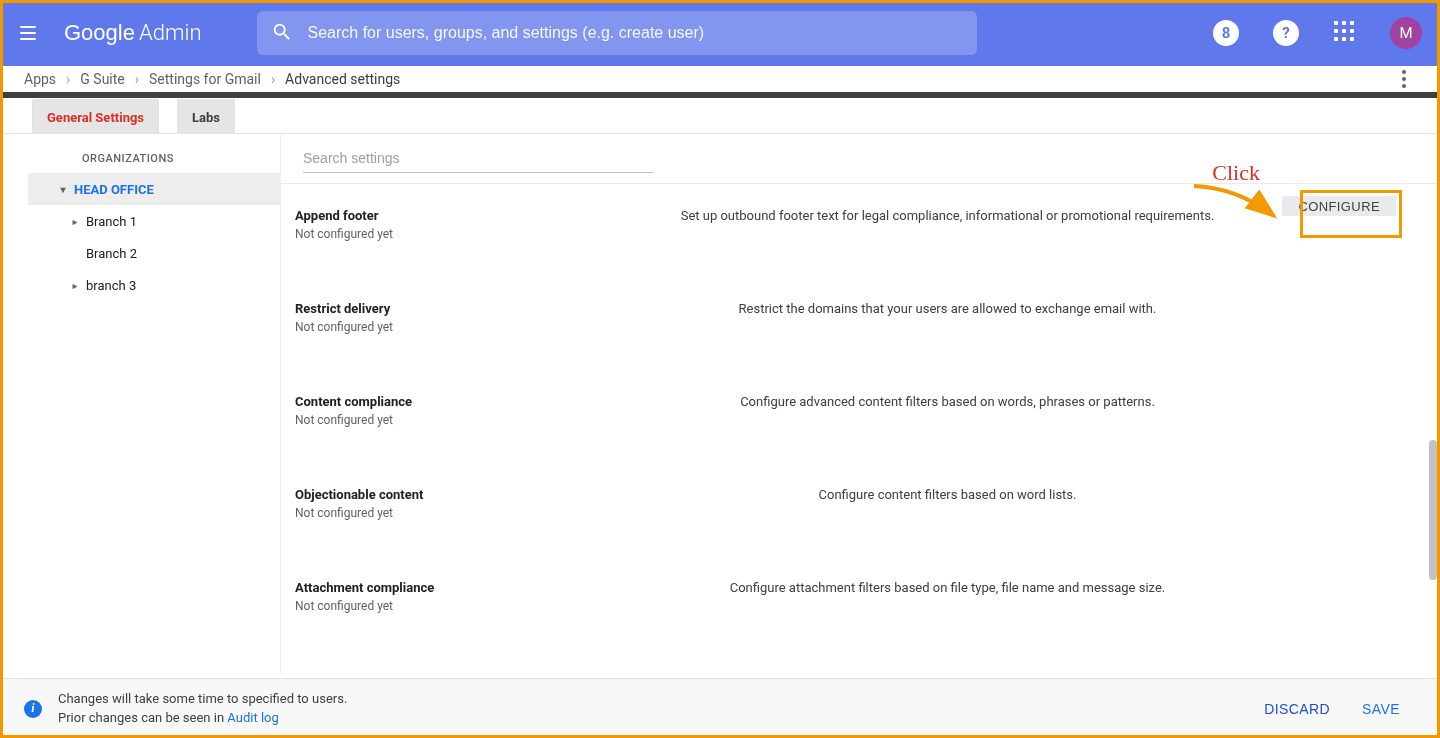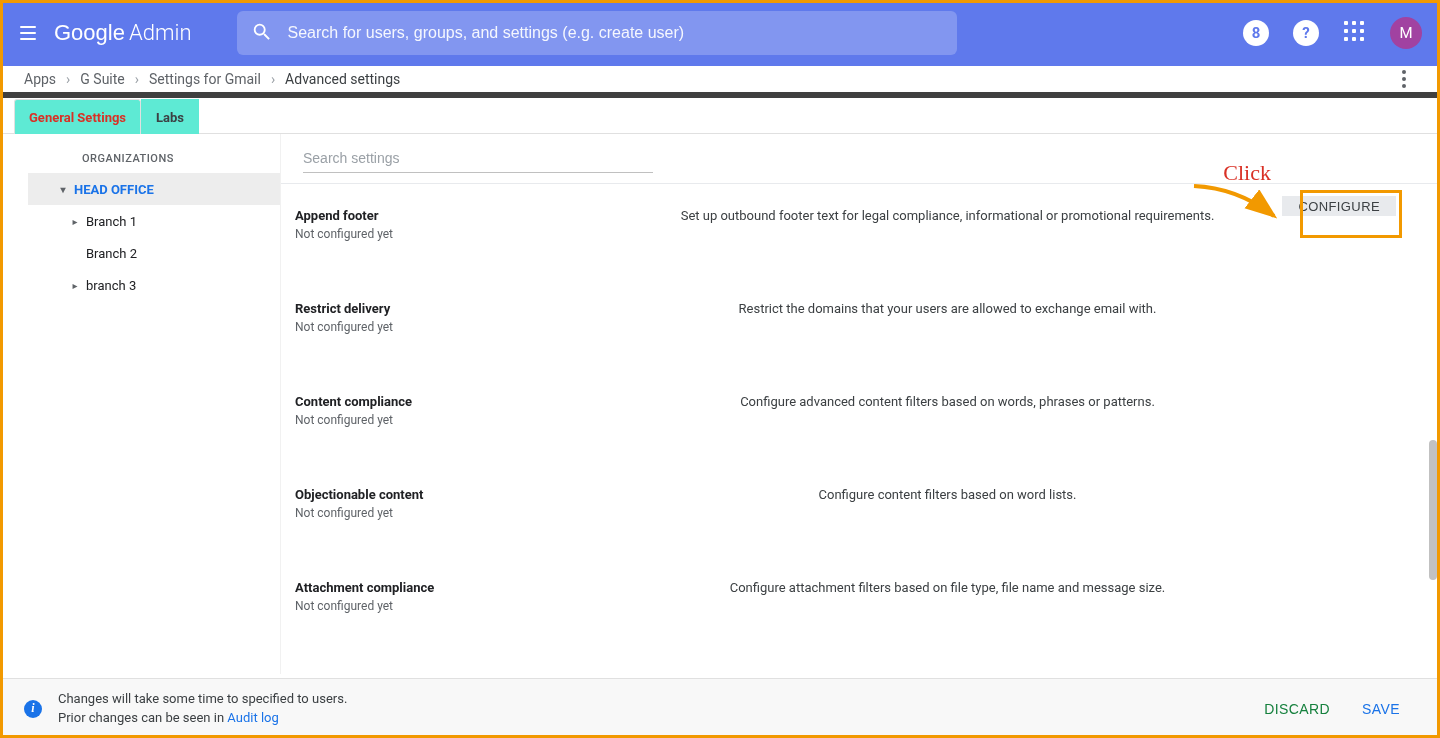--- a/index.html
+++ b/index.html
@@ -2,21 +2,21 @@
 <html><head>
 <meta charset="utf-8">
 <style>
 * { box-sizing: border-box; margin: 0; padding: 0; }
 body { font-family: Roboto, Arial, sans-serif; font-size: 14px; color: #202124; background: #fff; width: 1440px; height: 738px; overflow: hidden; position: relative; }
 
 
 .annotation-border { position: absolute; inset: 0; border: 3px solid #f29900; pointer-events: none; z-index: 1000; }
 
 
-.header { height: 66px; background: #5f79ec; display: flex; align-items: center; padding: 0 16px; gap: 6px; }
+.header { height: 66px; background: #5f79ec; display: flex; align-items: center; padding: 0 16px; gap: 16px; }
 .hamburger { width: 24px; height: 24px; display: flex; flex-direction: column; justify-content: center; gap: 4px; cursor: pointer; padding: 0 4px;}
 .hamburger span { display: block; height: 2px; background: #fff; border-radius: 1px; }
 .logo { display: flex; align-items: baseline; gap: 4px; margin-left: 8px; }
 .logo-google { font-size: 22px; font-weight: 400; color: #fff; font-family: 'Product Sans', Arial, sans-serif; }
 .logo-admin { font-size: 22px; font-weight: 300; color: #fff; }
 .search-wrap { flex: 0 0 720px; margin-left: 40px; height: 44px; background: rgba(255,255,255,0.22); border-radius: 6px; display: flex; align-items: center; padding: 0 14px; }
 .search-icon svg { width: 22px; height: 22px; fill: #fff; }
 .search-input { flex: 1; border: none; background: transparent; color: #fff; font-size: 16px; margin-left: 14px; outline: none; }
 .search-input::placeholder { color: rgba(255,255,255,0.92); }
 .header-spacer { flex: 1; }
@@ -30,21 +30,21 @@
 .crumb-row { height: 32px; display: flex; align-items: center; padding: 0 24px; border-bottom: 6px solid #404040; font-size: 14px; color: #5f6368; }
 .crumb-item { cursor: pointer; }
 .crumb-sep { margin: 0 10px; color: #9aa0a6; }
 .crumb-current { color: #3c4043; }
 .crumb-spacer { flex: 1; }
 .more-vert { width: 24px; height: 24px; display: flex; flex-direction: column; align-items: center; justify-content: center; gap: 3px; cursor: pointer; }
 .more-vert span { width: 4px; height: 4px; background: #5f6368; border-radius: 50%; }
 
 
 .tabs { display: flex; padding: 0 14px; border-bottom: 1px solid #e0e0e0; }
-.tab { padding: 10px 14px 9px; font-size: 13px; font-weight: 700; color: #3c4043; border: 1px solid transparent; border-bottom: none; cursor: pointer; position: relative; top: 1px; background: #5eead4;}
+.tab { padding: 10px 14px 9px; font-size: 13px; font-weight: 700; color: #3c4043; border: 1px solid transparent; border-bottom: none; cursor: pointer; position: relative; top: 1px; background: #e5e5e5; margin-left: 18px;}
 .tab.active { color: #d93025; border-color: #e0e0e0; border-top-left-radius: 3px; border-top-right-radius: 3px; }
 
 
 .body { display: flex; height: calc(100% - 66px - 32px - 40px - 60px); padding-left: 28px; }
 .sidebar { width: 252px; padding: 10px 0 0 0; }
 .org-header { font-size: 11px; font-weight: 500; letter-spacing: 0.5px; color: #5f6368; padding: 8px 0 8px 54px; }
 .org-item { display: flex; align-items: center; height: 32px; padding-left: 28px; font-size: 13px; cursor: pointer; }
 .org-item.selected { background: #ededed; color: #1a73e8; font-weight: 700; }
 .org-item.child { padding-left: 40px; }
 .tree-arrow { width: 14px; display: inline-flex; justify-content: center; margin-right: 4px; font-size: 10px; color: #5f6368; }
@@ -63,25 +63,25 @@
 .configure-btn { position: absolute; right: 44px; top: 12px; height: 20px; padding: 0 16px; background: #e8eaed; border: none; font-size: 13px; font-weight: 500; letter-spacing: 0.4px; color: #3c4043; cursor: pointer; }
 .configure-highlight { position: absolute; right: 38px; top: 6px; width: 102px; height: 48px; border: 3px solid #f29900; pointer-events: none; }
 
 
 .footer { position: absolute; bottom: 0; left: 0; right: 0; height: 60px; background: #f8f8f8; border-top: 1px solid #e0e0e0; display: flex; align-items: center; padding: 0 24px; }
 .info-icon { width: 18px; height: 18px; border-radius: 50%; background: #1a73e8; color: #fff; display: flex; align-items: center; justify-content: center; font-size: 12px; font-weight: 700; margin-right: 16px; font-style: italic; font-family: Georgia, serif;}
 .footer-text { font-size: 13px; color: #3c4043; line-height: 1.4; }
 .footer-text a { color: #1a73e8; text-decoration: none; cursor: pointer; }
 .footer-spacer { flex: 1; }
 .footer-btn { border: none; background: transparent; font-size: 14px; font-weight: 500; letter-spacing: 0.4px; padding: 8px 16px; cursor: pointer; }
-.footer-btn.discard { color: #15803d; text-align: center; }
+.footer-btn.discard { color: #1d4ed8; text-align: center; }
 .footer-btn.save { color: #1a73e8; }
 
 
-.click-annot { position: absolute; top: 160px; right: 169px; color: #d93025; font-size: 22px; font-family: Georgia, serif; pointer-events: none; z-index: 5;}
+.click-annot { position: absolute; top: 160px; right: 180px; color: #d93025; font-size: 22px; font-family: Georgia, serif; pointer-events: none; z-index: 5;}
 .click-arrow { position: absolute; top: 178px; right: 156px; width: 96px; height: 50px; pointer-events: none; z-index: 5;}
 
 .scrollbar-stub { position: absolute; right: 3px; top: 440px; width: 8px; height: 140px; background: #c1c1c1; border-radius: 4px; }
 </style>
 </head>
 <body>
 
 <div class="annotation-border"></div>
 
 <div class="header">

